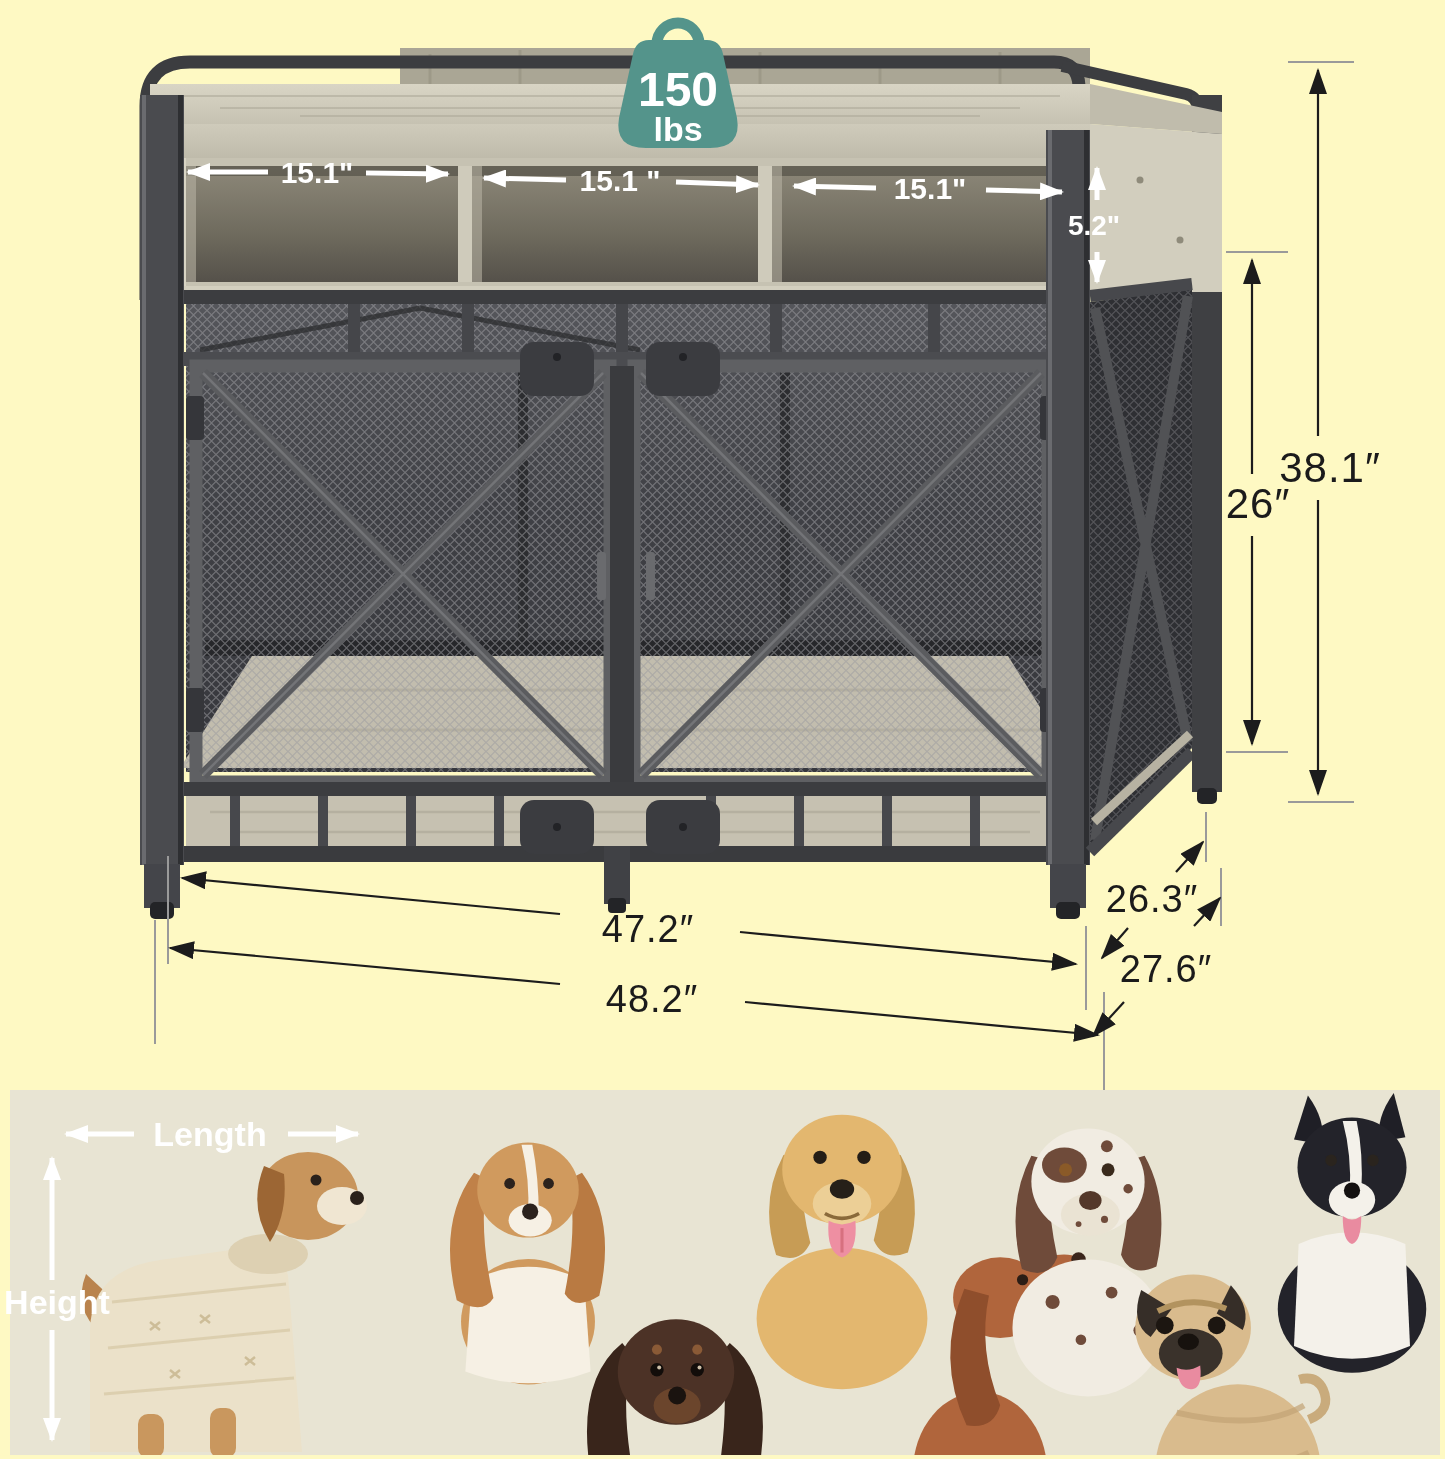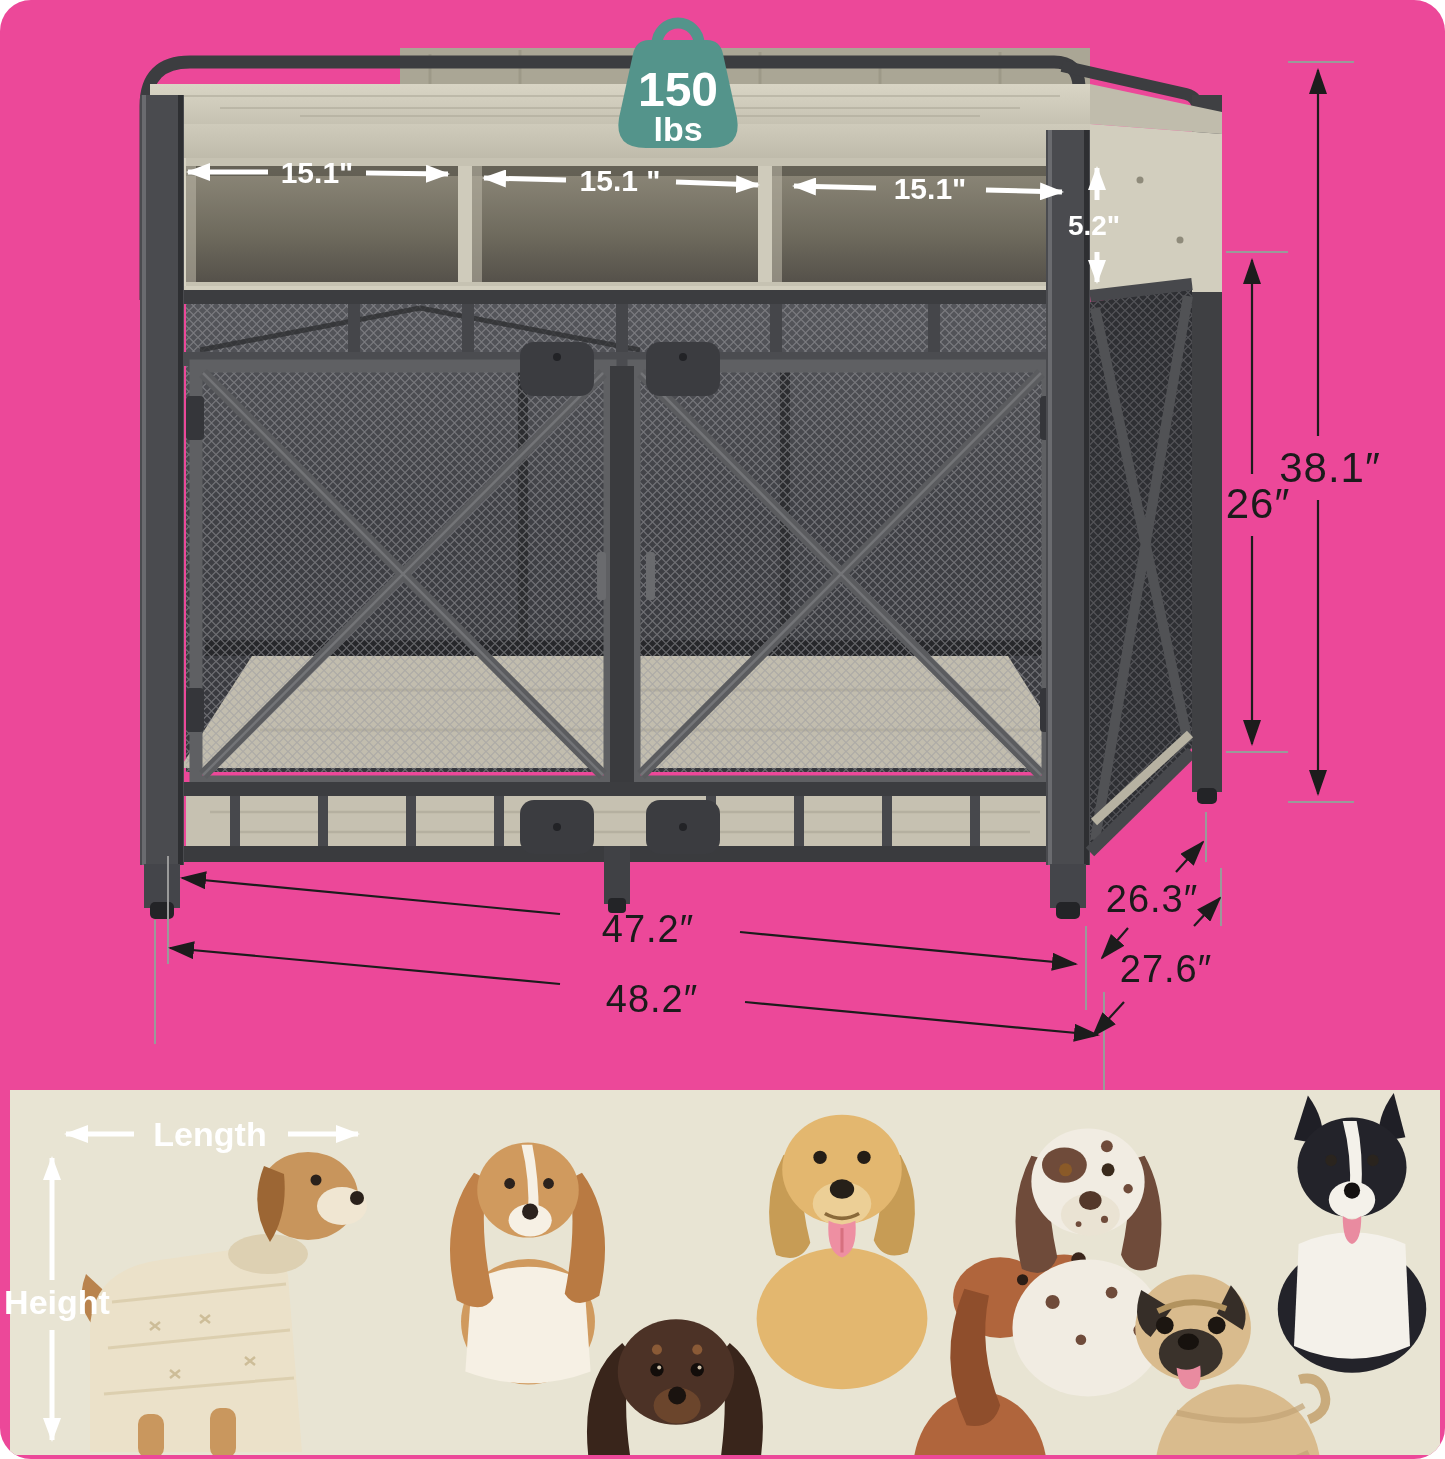--- a/index.html
+++ b/index.html
@@ -1,17 +1,17 @@
 <!DOCTYPE html>
 <html><head>
 <meta charset="utf-8">
 <style>
   html,body{margin:0;padding:0;background:#ffffff;}
-  .stage{width:1445px;height:1459px;position:relative;background:#ec4899;overflow:hidden;
-         font-family:"Liberation Sans", sans-serif;border-radius:31px;}
+  .stage{width:1445px;height:1459px;position:relative;background:#fef9c3;overflow:hidden;
+         font-family:"Liberation Sans", sans-serif;}
   svg{display:block;}
   text{font-family:"Liberation Sans","DejaVu Sans",sans-serif;}
   .dimB{font-size:42px;fill:#1b1b1b;letter-spacing:1px;}
   .dimB2{font-size:38px;fill:#1b1b1b;letter-spacing:1px;}
   .wlab{font-size:30px;font-weight:bold;fill:#ffffff;}
   .wlab2{font-size:28px;font-weight:bold;fill:#ffffff;}
   .guide{font-size:34px;font-weight:bold;fill:#ffffff;}
   .badge1{font-size:48px;font-weight:bold;fill:#ffffff;}
   .badge2{font-size:34px;font-weight:bold;fill:#ffffff;}
   .helper{stroke:#9a9a9a;stroke-width:2;}

